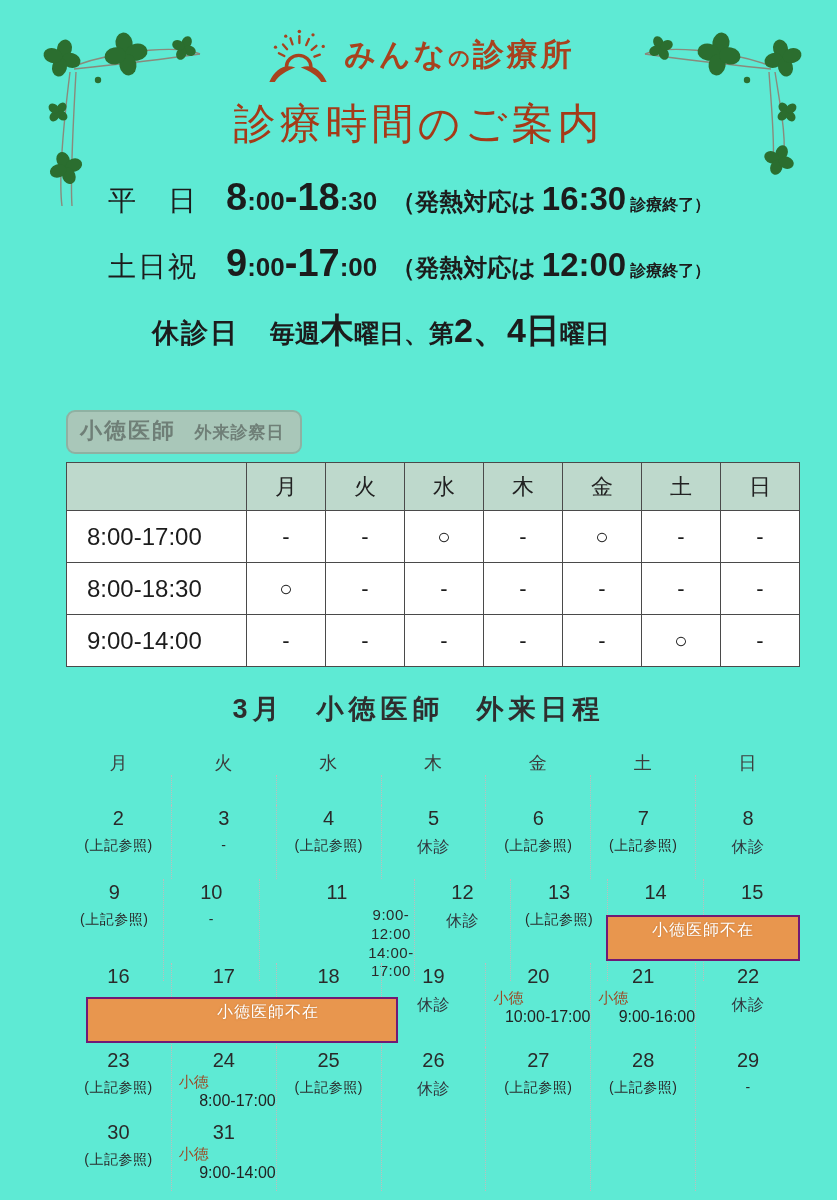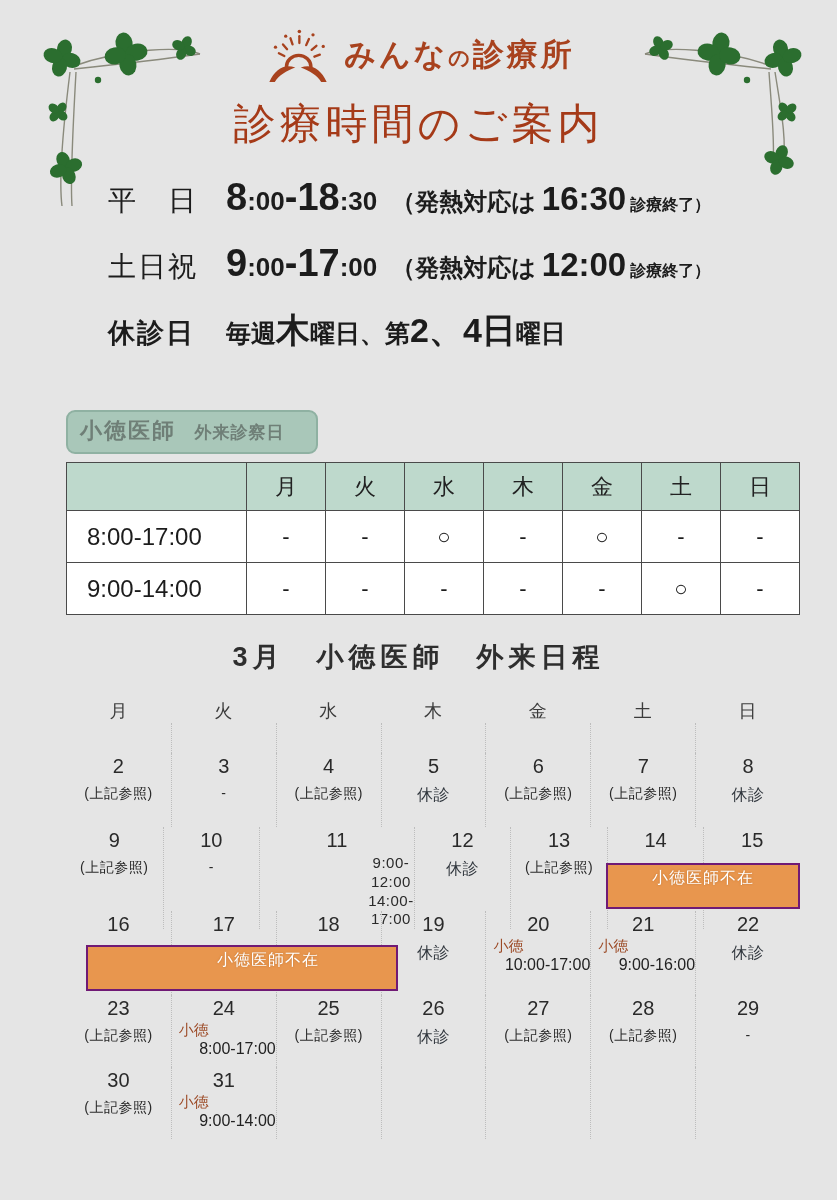--- a/index.html
+++ b/index.html
@@ -1,17 +1,17 @@
 <!DOCTYPE html>
 <html><head>
 <meta charset="utf-8">
 <style>
   * { margin:0; padding:0; box-sizing:border-box; }
   body { background:#fff; font-family:"Liberation Sans","DejaVu Sans",sans-serif; color:#1c1c1c; }
-  .page { position:relative; width:837px; height:1200px; background:#e5e5e5; overflow:hidden; }
+  .page { position:relative; width:837px; height:1200px; background:#5eead4; overflow:hidden; }
 
   
   .corner { position:absolute; top:10px; }
   .corner.left { left:14px; }
   .corner.right { right:6px; }
 
   
   .header { padding-top:26px; text-align:center; }
   .logo-row { display:flex; align-items:center; justify-content:center; gap:10px; }
   .clinic-name { color:#a8421e; font-weight:bold; letter-spacing:3px; }
@@ -21,27 +21,27 @@
 
   
   .hours { margin:24px 0 0 108px; }
   .h-line { display:flex; align-items:baseline; margin-bottom:22px; white-space:nowrap; }
   .h-label { font-size:28px; font-weight:normal; width:118px; letter-spacing:2px; }
   .t-big { font-size:38px; font-weight:bold; }
   .t-small { font-size:26px; font-weight:bold; }
   .n-open { font-size:24px; font-weight:bold; margin-left:14px; }
   .n-time { font-size:33px; font-weight:bold; margin-left:6px; }
   .n-close { font-size:16px; font-weight:bold; margin-left:4px; }
-  .c-label { font-size:27px; font-weight:bold; width:118px; letter-spacing:2px; }
+  .c-label { font-size:27px; font-weight:bold; width:118px; letter-spacing:2px;margin-left:44px; }
   .c-sm { font-size:25px; font-weight:bold; }
   .c-bg { font-size:34px; font-weight:bold; }
 
   
   .badge { display:inline-block; margin:34px 0 0 66px; background:#a9c7b9; border:2px solid #8fb1a2;
-           border-radius:9px; padding:4px 32px 6px 12px; color:#6f7f77; font-weight:bold; }
+           border-radius:9px; padding:4px 16px 6px 12px; color:#6f7f77; font-weight:bold; }
   .badge .bd { font-size:22px; letter-spacing:2px; }
   .badge .bl { font-size:17px; margin-left:14px; letter-spacing:1px; }
 
   
   table.sched { margin:8px 0 0 66px; width:734px; border-collapse:collapse; table-layout:fixed; }
   table.sched th, table.sched td { border:1px solid #4a4a4a; text-align:center; }
   table.sched th { background:#bed9cc; height:48px; font-size:22px; font-weight:normal; color:#222; }
   table.sched td { height:52px; font-size:21px; background:#fff; }
   table.sched .timecol { width:180px; text-align:left; padding-left:20px; font-size:24px; }
   table.sched td.mark { font-size:22px; }
@@ -208,20 +208,30 @@
       <td class="timecol">8:00-17:00</td>
       <td class="mark">-</td>
       <td class="mark">-</td>
       <td class="mark">○</td>
       <td class="mark">-</td>
       <td class="mark">○</td>
       <td class="mark">-</td>
       <td class="mark">-</td>
     </tr>
     <tr>
+      <td class="timecol">8:00-18:30</td>
+      <td class="mark">○</td>
+      <td class="mark">-</td>
+      <td class="mark">-</td>
+      <td class="mark">-</td>
+      <td class="mark">-</td>
+      <td class="mark">-</td>
+      <td class="mark">-</td>
+    </tr>
+    <tr>
       <td class="timecol">9:00-14:00</td>
       <td class="mark">-</td>
       <td class="mark">-</td>
       <td class="mark">-</td>
       <td class="mark">-</td>
       <td class="mark">-</td>
       <td class="mark">○</td>
       <td class="mark">-</td>
     </tr>
   </tbody>

